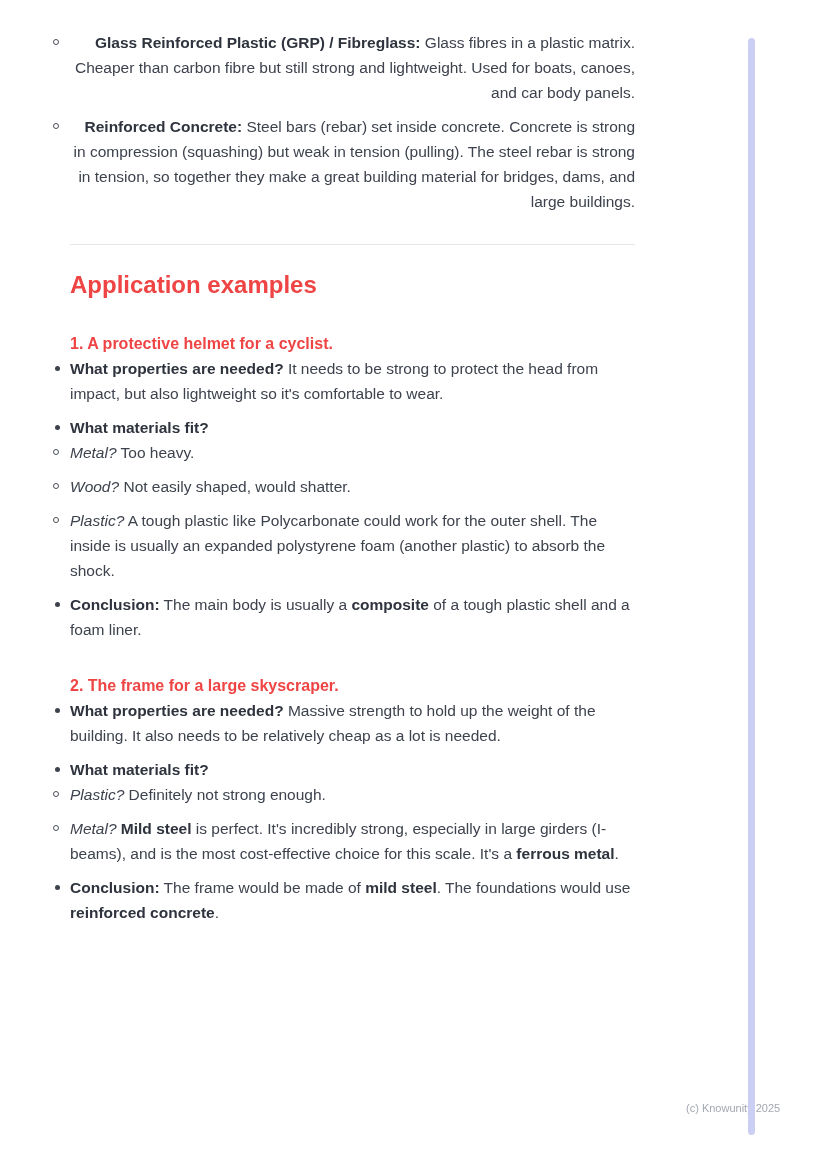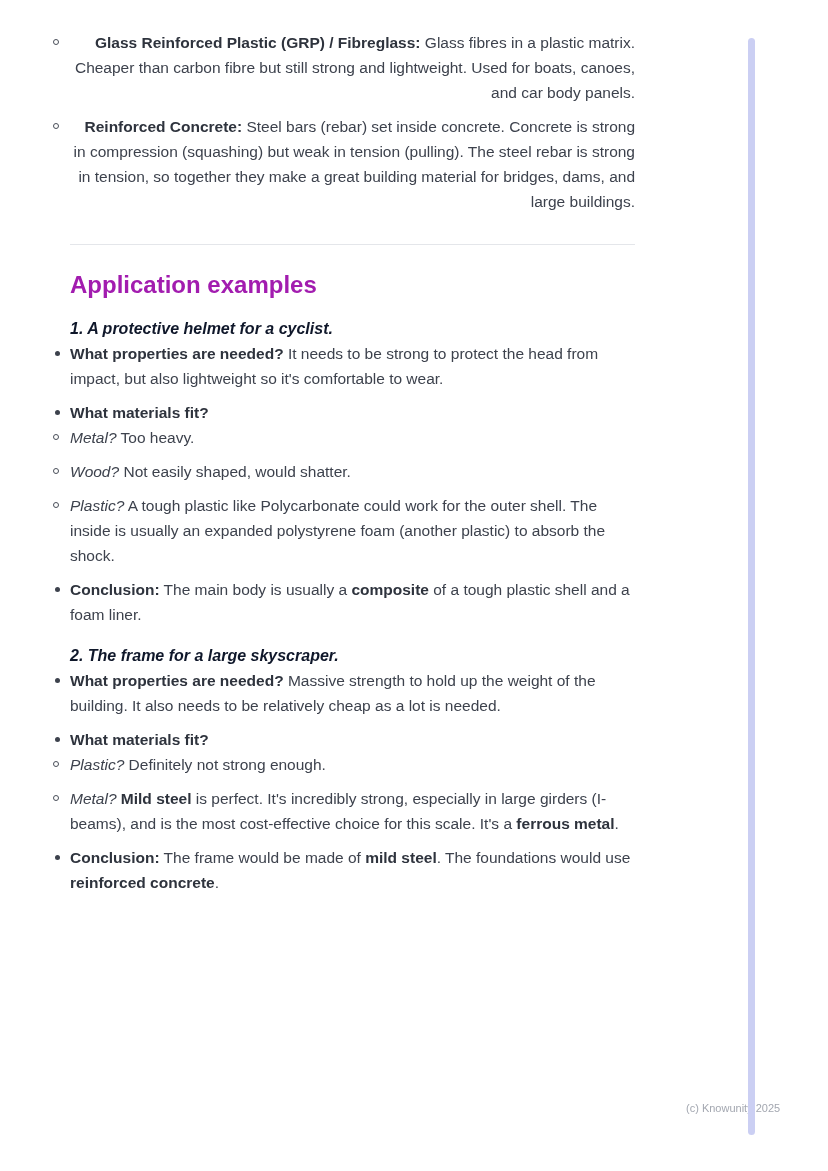--- a/index.html
+++ b/index.html
@@ -57,30 +57,29 @@
 
   hr.divider {
     border: none;
     border-top: 1px solid #e4e6ea;
     margin: 30px 0 0 0;
   }
   h2.section-heading {
     font-size: 24px;
     line-height: 30px;
     font-weight: 700;
-    color: #a21caf;
+    color: #ef4444;
     margin: 25px 0 11px 0;
   }
   p.para { margin: 21px 0 0 0; }
   p.subhead {
-    margin: 16px 0 0 0;
+    margin: 31px 0 0 0;
     font-size: 16px;
     font-weight: 700;
-    color: #0f172a;
-    font-style: italic;
+    color: #ef4444;
   }
 
   .watermark {
     position: absolute;
     left: 686px;
     top: 1101px;
     font-family: "Liberation Sans", "DejaVu Sans", sans-serif;
     font-size: 11px;
     line-height: 14px;
     color: #a3a7b0;

